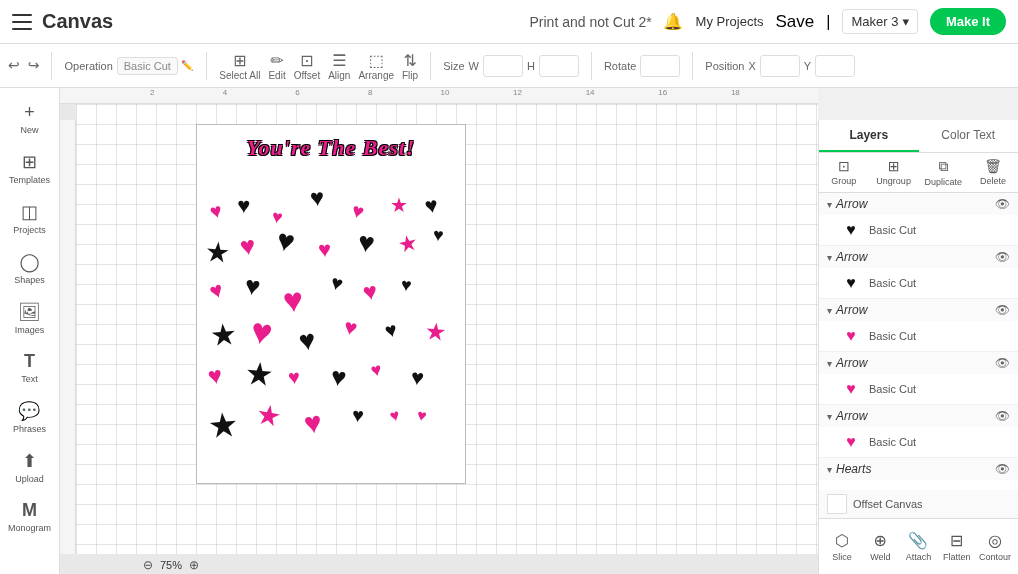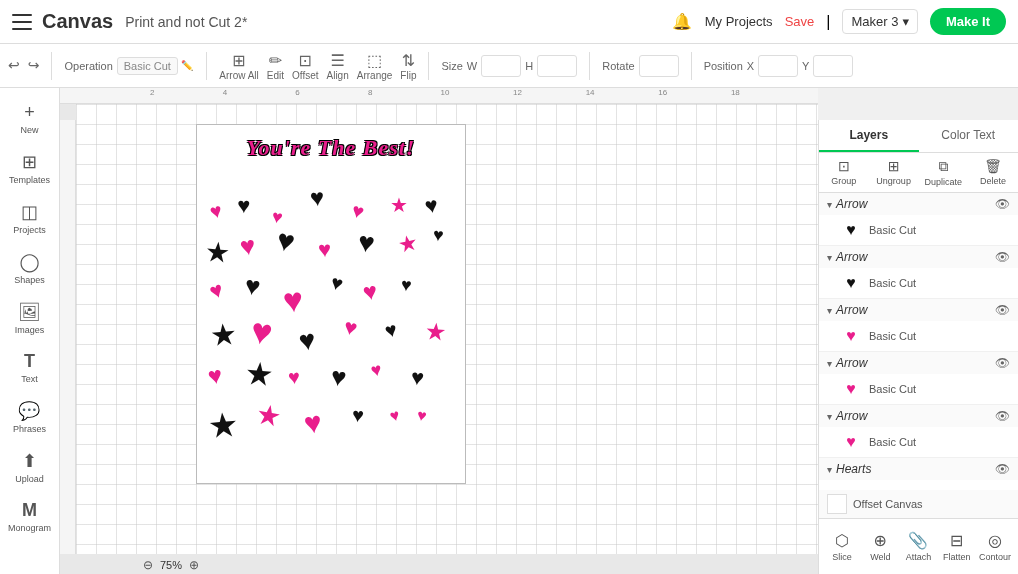--- a/index.html
+++ b/index.html
@@ -13,25 +13,25 @@
       align-items: center;
       padding: 0 12px;
       border-bottom: 1px solid #ddd;
       gap: 12px;
       flex-shrink: 0;
     }
     .topbar-left { display: flex; align-items: center; gap: 10px; }
     .hamburger-icon { width: 20px; height: 16px; display: flex; flex-direction: column; justify-content: space-between; cursor: pointer; }
     .hamburger-icon span { display: block; height: 2px; background: #333; border-radius: 1px; }
     .topbar-title { font-size: 20px; font-weight: 600; color: #333; }
-    .topbar-center { flex: 1; text-align: left; font-size: 14px; color: #555; }
+    .topbar-center { flex: 1; text-align: right; font-size: 14px; color: #555; }
     .topbar-right { display: flex; align-items: center; gap: 12px; }
     .bell-icon { font-size: 16px; color: #555; cursor: pointer; }
     .my-projects-btn { font-size: 13px; color: #333; cursor: pointer; }
-    .save-btn { font-size: 13px; color: #ef4444; cursor: pointer; }
+    .save-btn { font-size: 17px; color: #000000; cursor: pointer; }
     .machine-selector { font-size: 13px; color: #333; display: flex; align-items: center; gap: 4px; cursor: pointer; border: 1px solid #ddd; border-radius: 4px; padding: 4px 8px; }
     .make-it-btn { background: #00c853; color: #fff; border: none; border-radius: 20px; padding: 6px 16px; font-size: 13px; font-weight: 600; cursor: pointer; }
 
     
     .toolbar2 {
       height: 44px;
       background: #fff;
       border-bottom: 1px solid #ddd;
       display: flex;
       align-items: center;
@@ -346,21 +346,21 @@
   <div class="toolbar2-group">
     <span class="toolbar2-label">Operation</span>
     <span class="toolbar2-op">Basic Cut</span>
     <div class="toolbar2-item">
       <span>✏️</span>
     </div>
   </div>
   <div class="toolbar2-sep"></div>
   <div class="toolbar2-item">
     <span style="font-size:16px">⊞</span>
-    <span style="font-size:10px">Arrow All</span>
+    <span style="font-size:10px">Select All</span>
   </div>
   <div class="toolbar2-item">
     <span style="font-size:16px">✏</span>
     <span style="font-size:10px">Edit</span>
   </div>
   <div class="toolbar2-item">
     <span style="font-size:16px">⊡</span>
     <span style="font-size:10px">Offset</span>
   </div>
   <div class="toolbar2-item">

